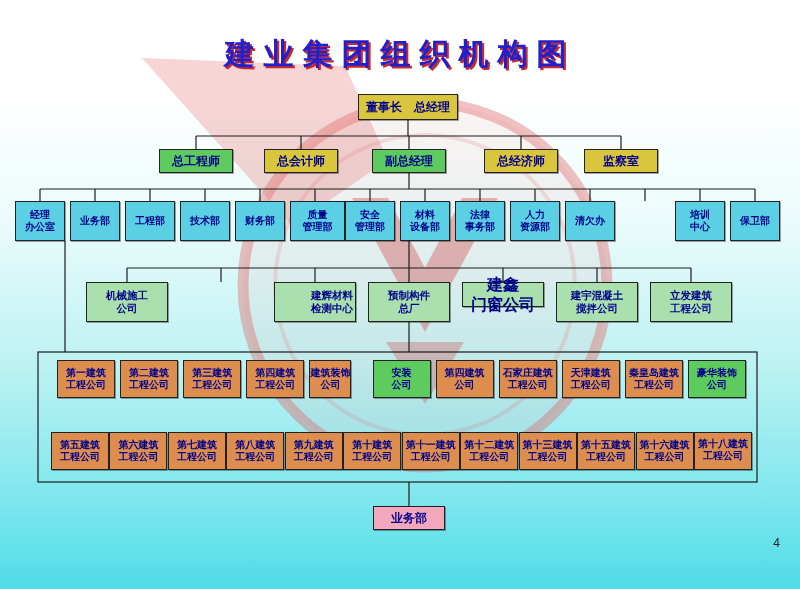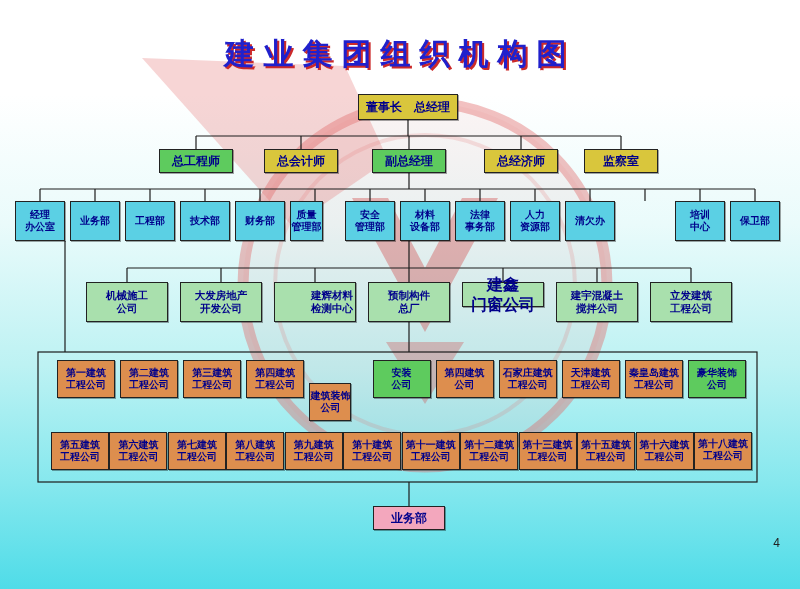--- a/index.html
+++ b/index.html
@@ -93,57 +93,55 @@
     <div class="org-box" style="left: 264px; top: 149px; width: 74px; height: 24px; font-size: 12px; background: rgb(217, 198, 60);">总会计师</div>
     <div class="org-box" style="left: 372px; top: 149px; width: 74px; height: 24px; font-size: 12px; background: rgb(94, 203, 94);">副总经理</div>
     <div class="org-box" style="left: 484px; top: 149px; width: 74px; height: 24px; font-size: 12px; background: rgb(217, 198, 60);">总经济师</div>
     <div class="org-box" style="left: 584px; top: 149px; width: 74px; height: 24px; font-size: 12px; background: rgb(217, 198, 60);">监察室</div>
     <div class="org-box" style="left: 15px; top: 201px; width: 50px; height: 40px; font-size: 10px; background: rgb(91, 208, 228);">经理
 办公室</div>
     <div class="org-box" style="left: 70px; top: 201px; width: 50px; height: 40px; font-size: 10px; background: rgb(91, 208, 228);">业务部</div>
     <div class="org-box" style="left: 125px; top: 201px; width: 50px; height: 40px; font-size: 10px; background: rgb(91, 208, 228);">工程部</div>
     <div class="org-box" style="left: 180px; top: 201px; width: 50px; height: 40px; font-size: 10px; background: rgb(91, 208, 228);">技术部</div>
     <div class="org-box" style="left: 235px; top: 201px; width: 50px; height: 40px; font-size: 10px; background: rgb(91, 208, 228);">财务部</div>
-    <div class="org-box" style="left: 290px; top: 201px; width: 33px; height: 40px; font-size: 10px; background: rgb(91, 208, 228);">质量
+    <div class="org-box" style="left: 290px; top: 201px; width: 55px; height: 40px; font-size: 10px; background: rgb(91, 208, 228);">质量
 管理部</div>
     <div class="org-box" style="left: 345px; top: 201px; width: 50px; height: 40px; font-size: 10px; background: rgb(91, 208, 228);">安全
 管理部</div>
     <div class="org-box" style="left: 400px; top: 201px; width: 50px; height: 40px; font-size: 10px; background: rgb(91, 208, 228);">材料
 设备部</div>
     <div class="org-box" style="left: 455px; top: 201px; width: 50px; height: 40px; font-size: 10px; background: rgb(91, 208, 228);">法律
 事务部</div>
     <div class="org-box" style="left: 510px; top: 201px; width: 50px; height: 40px; font-size: 10px; background: rgb(91, 208, 228);">人力
 资源部</div>
     <div class="org-box" style="left: 565px; top: 201px; width: 50px; height: 40px; font-size: 10px; background: rgb(91, 208, 228);">清欠办</div>
     <div class="org-box" style="left: 675px; top: 201px; width: 50px; height: 40px; font-size: 10px; background: rgb(91, 208, 228);">培训
 中心</div>
     <div class="org-box" style="left: 730px; top: 201px; width: 50px; height: 40px; font-size: 10px; background: rgb(91, 208, 228);">保卫部</div>
     <div class="org-box" style="left: 86px; top: 282px; width: 82px; height: 40px; font-size: 10.5px; background: rgb(169, 224, 173);">机械施工
 公司</div>
-    <div class="org-box" style="left: 180px; top: 282px; width: 82px; height: 40px; font-size: 10.5px; background: rgb(169, 224, 173);">大发房地产
-开发公司</div>
     <div class="org-box" style="left: 274px; top: 282px; width: 82px; height: 40px; font-size: 10.5px; background: rgb(169, 224, 173); padding-left: 34px;">建辉材料
 检测中心</div>
     <div class="org-box" style="left: 368px; top: 282px; width: 82px; height: 40px; font-size: 10.5px; background: rgb(169, 224, 173);">预制构件
 总厂</div>
     <div class="org-box" style="left: 462px; top: 282px; width: 82px; height: 25px; font-size: 16px; background: rgb(169, 224, 173);">建鑫
 门窗公司</div>
     <div class="org-box" style="left: 556px; top: 282px; width: 82px; height: 40px; font-size: 10.5px; background: rgb(169, 224, 173);">建宇混凝土
 搅拌公司</div>
     <div class="org-box" style="left: 650px; top: 282px; width: 82px; height: 40px; font-size: 10.5px; background: rgb(169, 224, 173);">立发建筑
 工程公司</div>
     <div class="org-box" style="left: 57px; top: 360px; width: 58px; height: 38px; font-size: 10px; background: rgb(221, 142, 78);">第一建筑
 工程公司</div>
     <div class="org-box" style="left: 120.1px; top: 360px; width: 58px; height: 38px; font-size: 10px; background: rgb(221, 142, 78);">第二建筑
 工程公司</div>
     <div class="org-box" style="left: 183.2px; top: 360px; width: 58px; height: 38px; font-size: 10px; background: rgb(221, 142, 78);">第三建筑
 工程公司</div>
     <div class="org-box" style="left: 246.3px; top: 360px; width: 58px; height: 38px; font-size: 10px; background: rgb(221, 142, 78);">第四建筑
 工程公司</div>
-    <div class="org-box" style="left: 309.4px; top: 360px; width: 42px; height: 38px; font-size: 10px; background: rgb(221, 142, 78); margin-top: 23px;">建筑装饰
+    <div class="org-box" style="left: 309.4px; top: 360px; width: 42px; height: 38px; font-size: 10px; background: rgb(221, 142, 78);">建筑装饰
 公司</div>
     <div class="org-box" style="left: 372.5px; top: 360px; width: 58px; height: 38px; font-size: 10px; background: rgb(94, 203, 94);">安装
 公司</div>
     <div class="org-box" style="left: 435.6px; top: 360px; width: 58px; height: 38px; font-size: 10px; background: rgb(221, 142, 78);">第四建筑
 公司</div>
     <div class="org-box" style="left: 498.7px; top: 360px; width: 58px; height: 38px; font-size: 10px; background: rgb(221, 142, 78);">石家庄建筑
 工程公司</div>
     <div class="org-box" style="left: 561.8px; top: 360px; width: 58px; height: 38px; font-size: 10px; background: rgb(221, 142, 78);">天津建筑
 工程公司</div>
     <div class="org-box" style="left: 624.9px; top: 360px; width: 58px; height: 38px; font-size: 10px; background: rgb(221, 142, 78);">秦皇岛建筑

